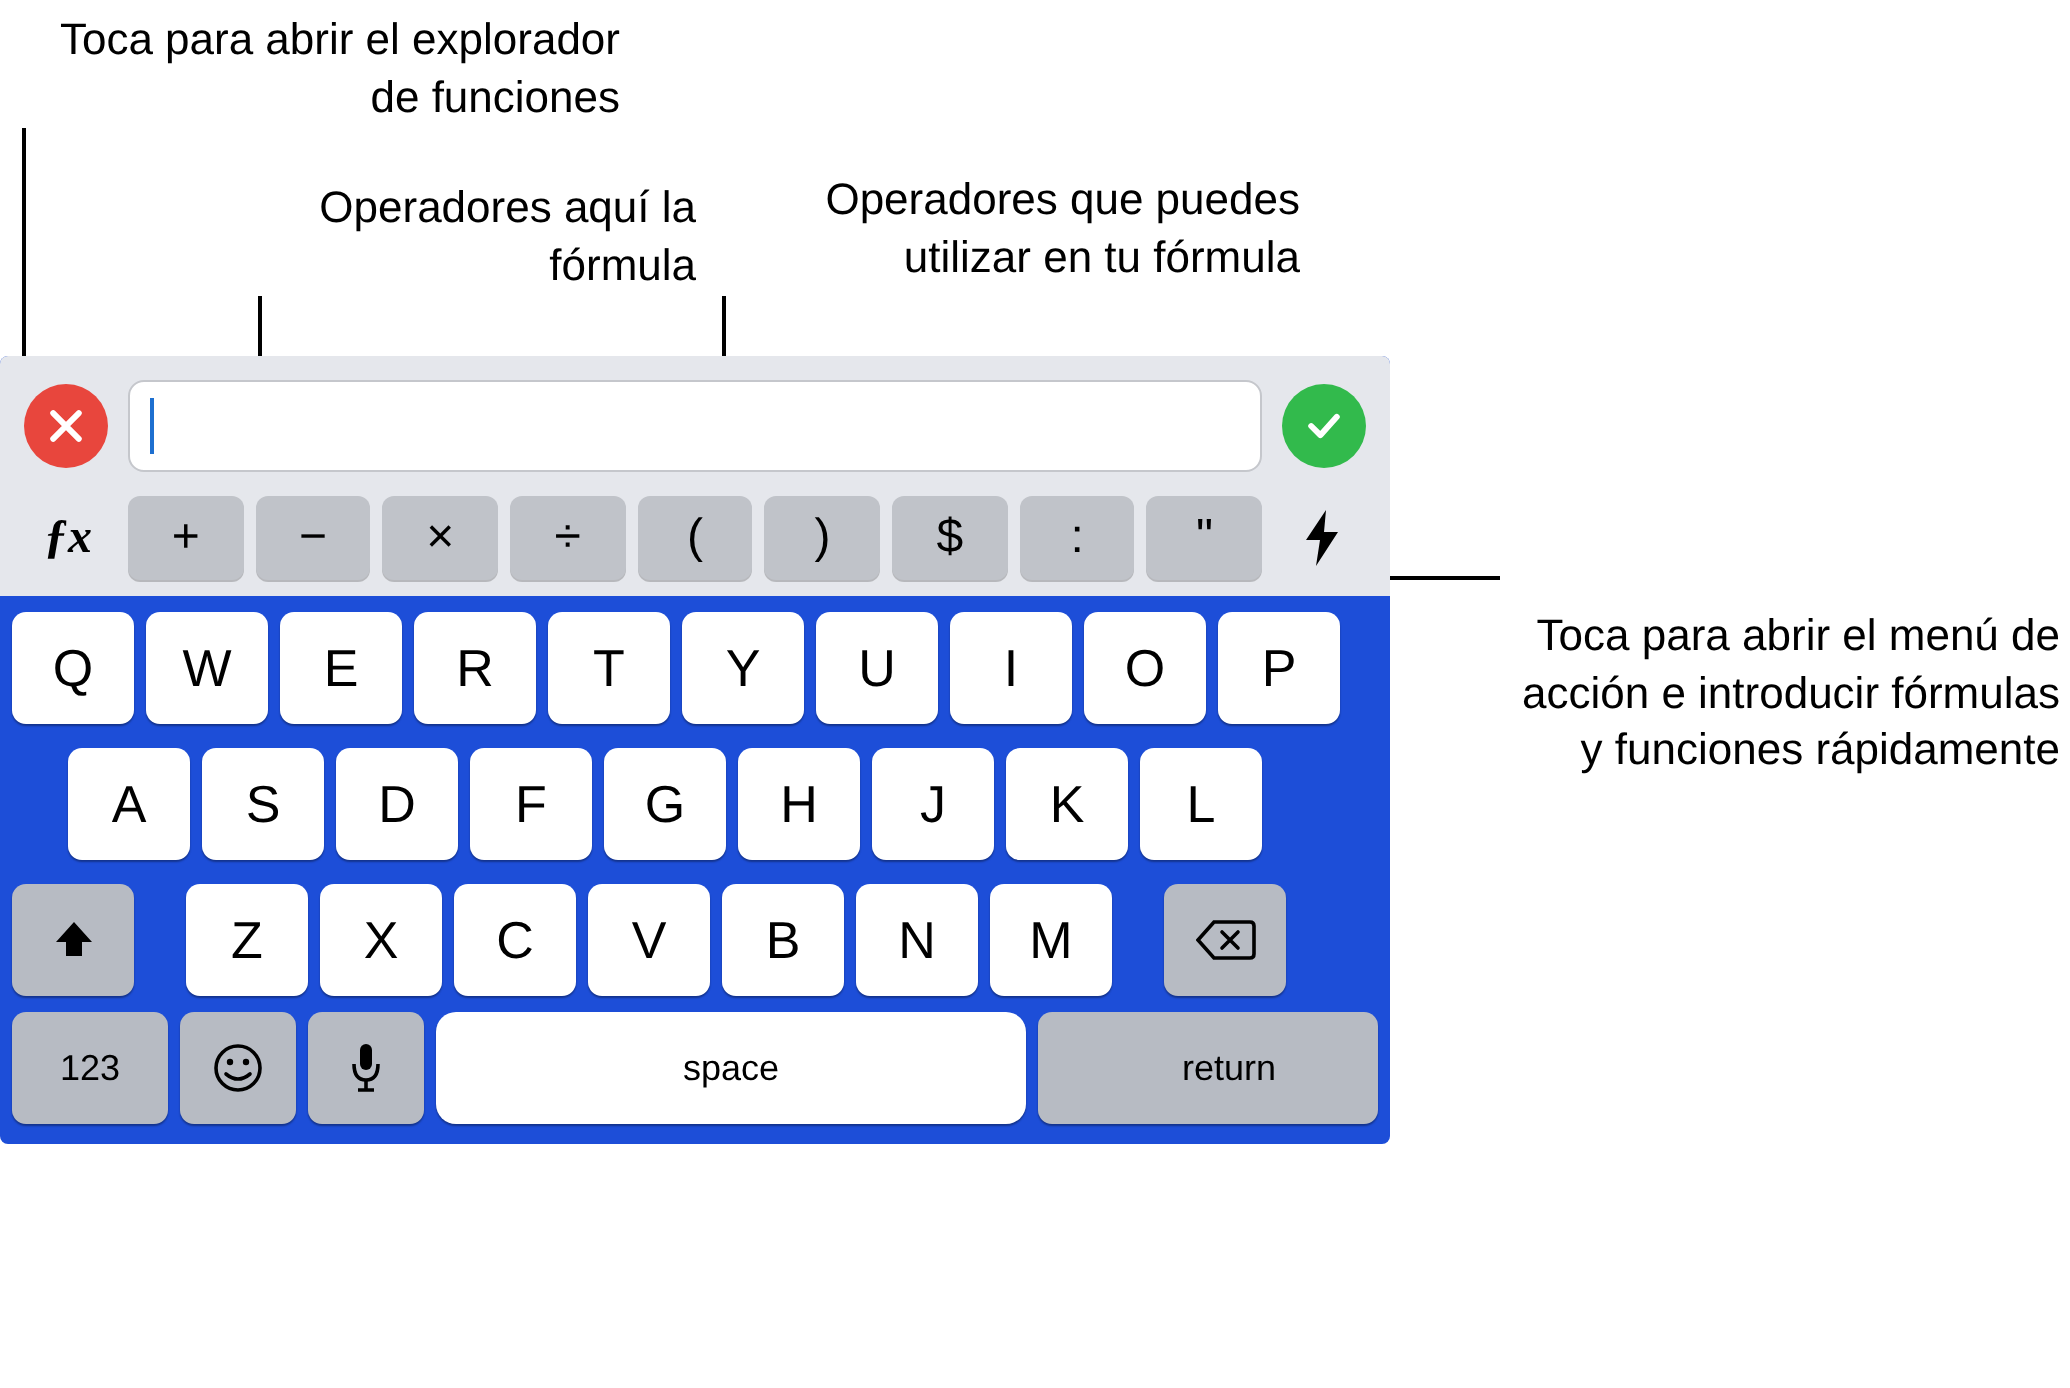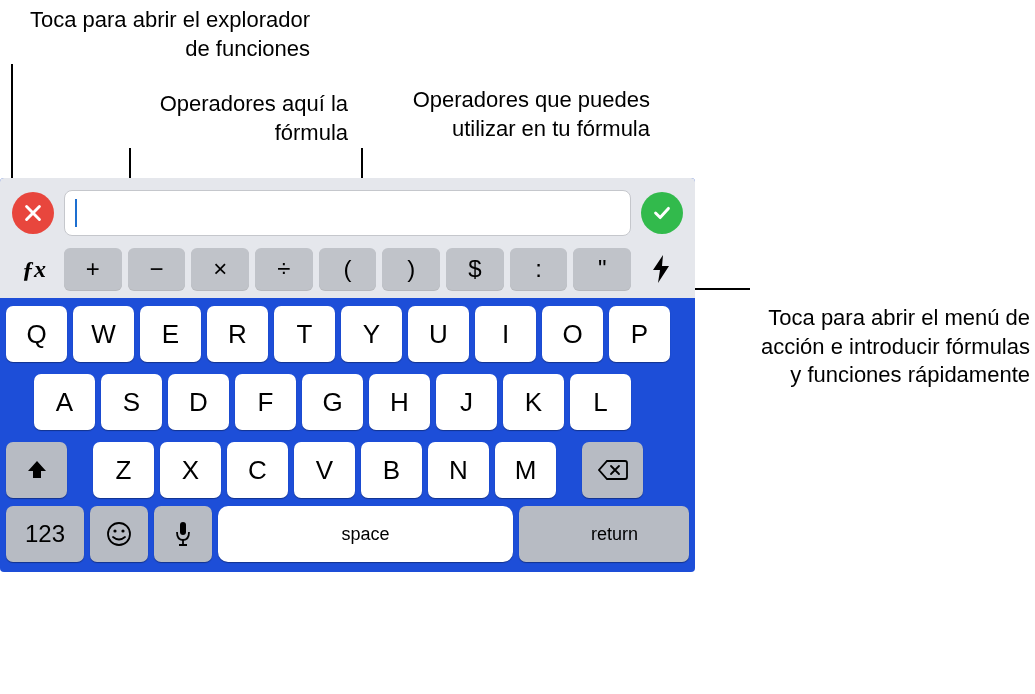--- a/index.html
+++ b/index.html
@@ -156,21 +156,21 @@
     border-radius: 10px;
   }
   .key.return {
     width: 170px;
     font-size: 18px;
     background: #b7bbc3;
     padding-left: 21px;
   }
   .key.num123 {
     width: 78px;
-    font-size: 24px;
+    font-size: 18px;
     background: #b7bbc3;
   }
   .key.emoji, .key.mic {
     width: 58px;
     background: #b7bbc3;
   }
 
   
   .bracket-h {
     position: absolute;

